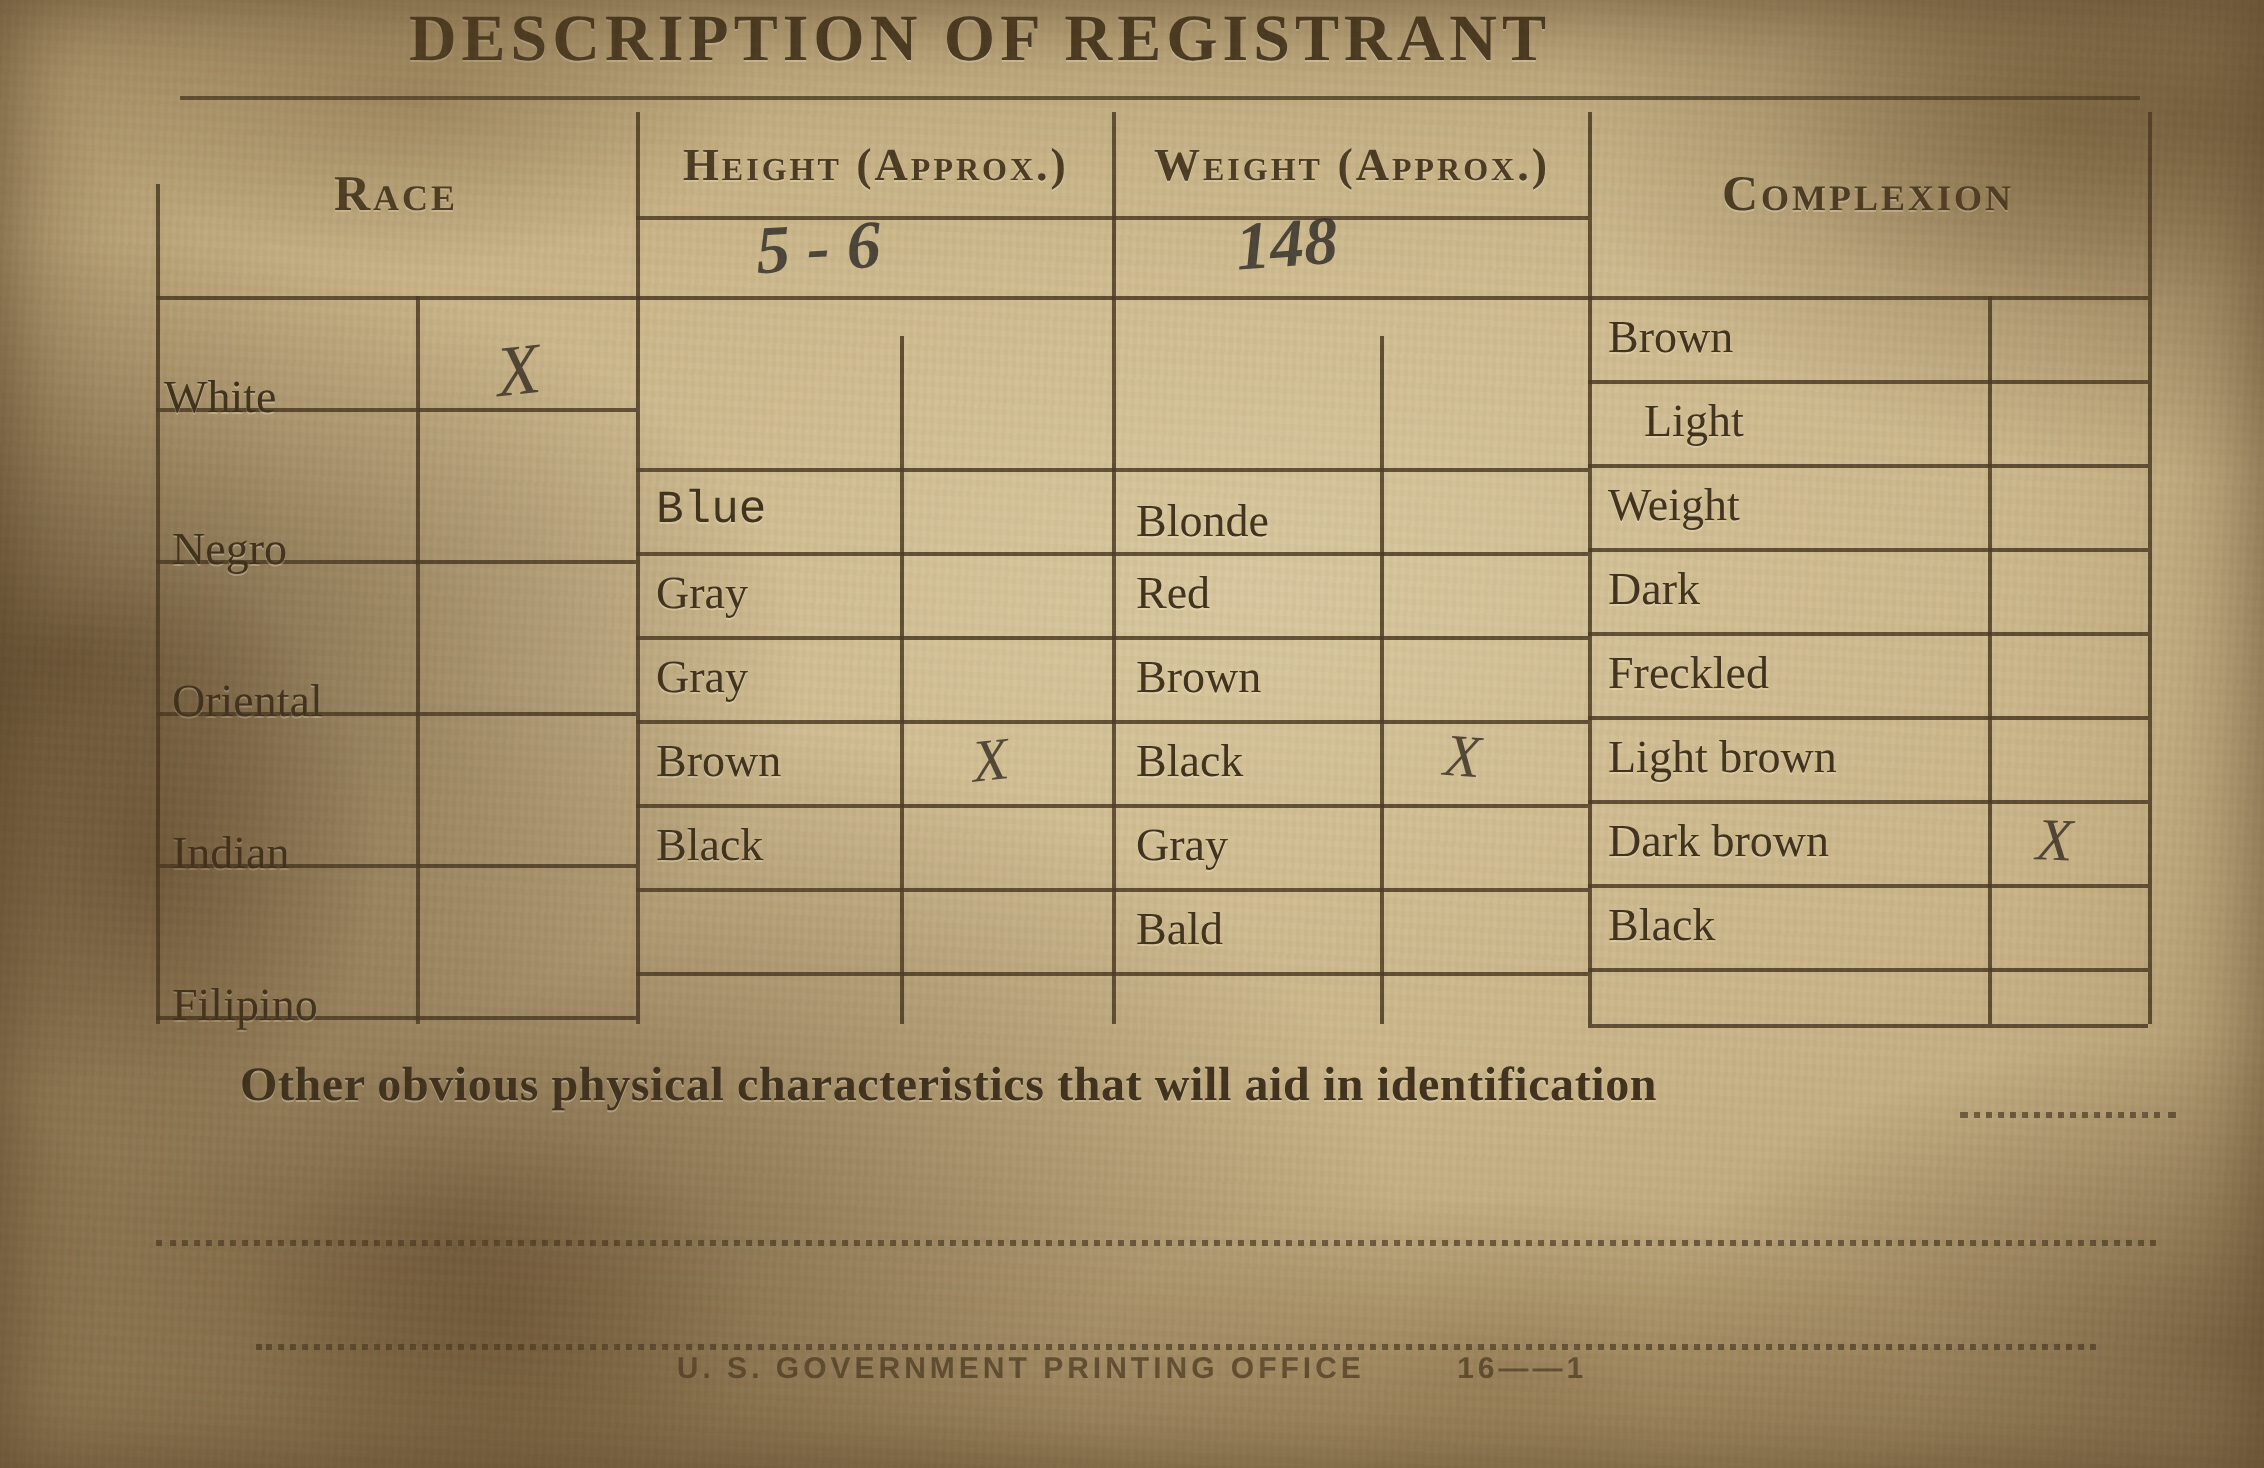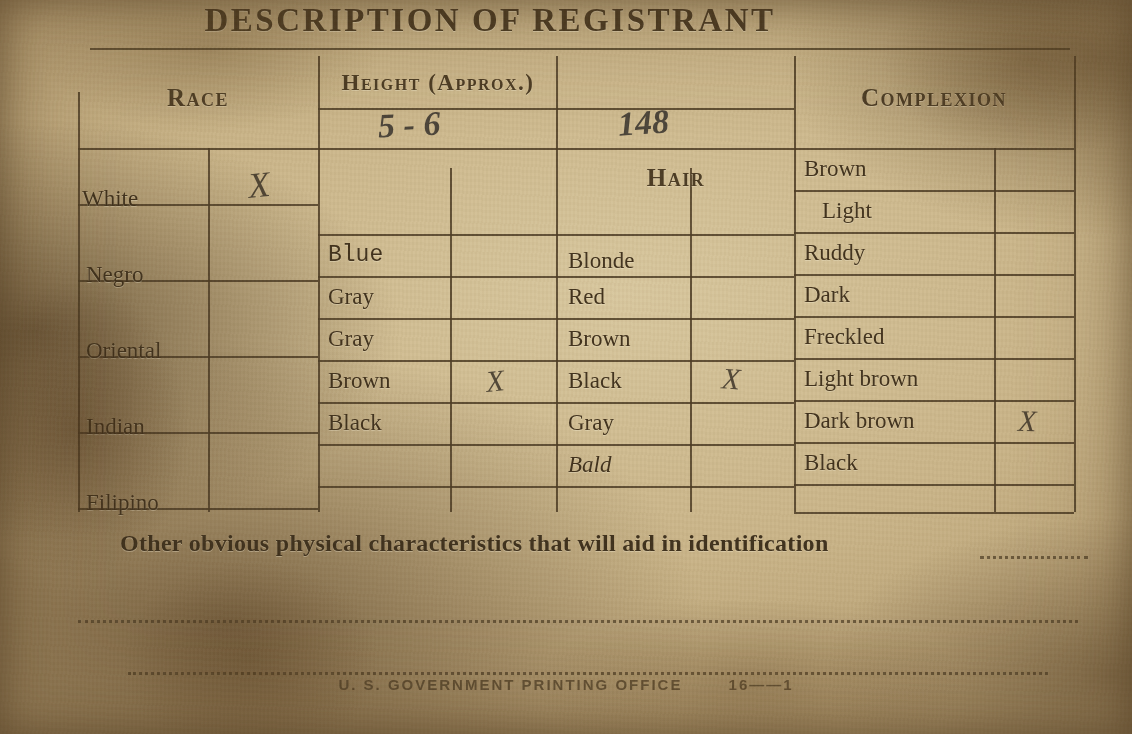--- a/index.html
+++ b/index.html
@@ -205,23 +205,23 @@
     <div class="ln lnh" style="left:716px; top:218px; width:280px;"></div>
     <div class="ln lnh" style="left:716px; top:260px; width:280px;"></div>
     <div class="ln lnh" style="left:716px; top:302px; width:280px;"></div>
     <div class="ln lnh" style="left:716px; top:344px; width:280px;"></div>
     <div class="ln lnh" style="left:716px; top:386px; width:280px;"></div>
     <div class="ln lnh" style="left:716px; top:428px; width:280px;"></div>
     <div class="ln lnh" style="left:716px; top:456px; width:280px;"></div>
 
     <div class="hdr smallcaps" style="left:0px; top:28px; width:240px;">Race</div>
     <div class="hdr smallcaps" style="left:244px; top:14px; width:232px; font-size:23px;">Height (Approx.)</div>
+    <div class="hdr smallcaps" style="left:482px; top:14px; width:232px; font-size:23px;">Weight (Approx.)</div>
     <div class="hdr smallcaps" style="left:716px; top:28px; width:280px;">Complexion</div>
 
-    <div class="hdr smallcaps" style="left:482px; top:108px; width:232px;">Hair</div>
 
     <div class="hand" style="left:300px; top:50px; transform:rotate(-3deg);">5 - 6</div>
     <div class="hand" style="left:540px; top:48px; transform:rotate(-4deg);">148</div>
 
     <div class="cellLabel" style="left:4px; top:130px;">White</div>
     <div class="cellLabel" style="left:8px; top:206px;">Negro</div>
     <div class="cellLabel" style="left:8px; top:282px;">Oriental</div>
     <div class="cellLabel" style="left:8px; top:358px;">Indian</div>
     <div class="cellLabel" style="left:8px; top:434px;">Filipino</div>
     <div class="xmark" style="left:170px; top:108px; font-size:36px;">X</div>
@@ -231,26 +231,26 @@
     <div class="cellLabel" style="left:250px; top:270px;">Gray</div>
     <div class="cellLabel" style="left:250px; top:312px;">Brown</div>
     <div class="cellLabel" style="left:250px; top:354px;">Black</div>
     <div class="xmark" style="left:408px; top:308px;">X</div>
 
     <div class="cellLabel" style="left:490px; top:192px;">Blonde</div>
     <div class="cellLabel" style="left:490px; top:228px;">Red</div>
     <div class="cellLabel" style="left:490px; top:270px;">Brown</div>
     <div class="cellLabel" style="left:490px; top:312px;">Black</div>
     <div class="cellLabel" style="left:490px; top:354px;">Gray</div>
-    <div class="cellLabel" style="left:490px; top:396px;font-style:italic;">Bald</div>
+    <div class="cellLabel" style="left:490px; top:396px;">Bald</div>
     <div class="xmark" style="left:644px; top:306px; transform:rotate(4deg);">X</div>
 
     <div class="cellLabel" style="left:726px; top:100px;">Brown</div>
     <div class="cellLabel" style="left:744px; top:142px;">Light</div>
-    <div class="cellLabel" style="left:726px; top:184px;">Ruddy</div>
+    <div class="cellLabel" style="left:726px; top:184px;">Weight</div>
     <div class="cellLabel" style="left:726px; top:226px;">Dark</div>
     <div class="cellLabel" style="left:726px; top:268px;">Freckled</div>
     <div class="cellLabel" style="left:726px; top:310px;">Light brown</div>
     <div class="cellLabel" style="left:726px; top:352px;">Dark brown</div>
     <div class="cellLabel" style="left:726px; top:394px;">Black</div>
     <div class="xmark" style="left:940px; top:348px; transform:rotate(2deg);">X</div>
   </div>
 
   <div id="other-line">Other obvious physical characteristics that will aid in identification</div>
   <div class="dotrule" style="left:980px; top:556px; width:108px;"></div>

